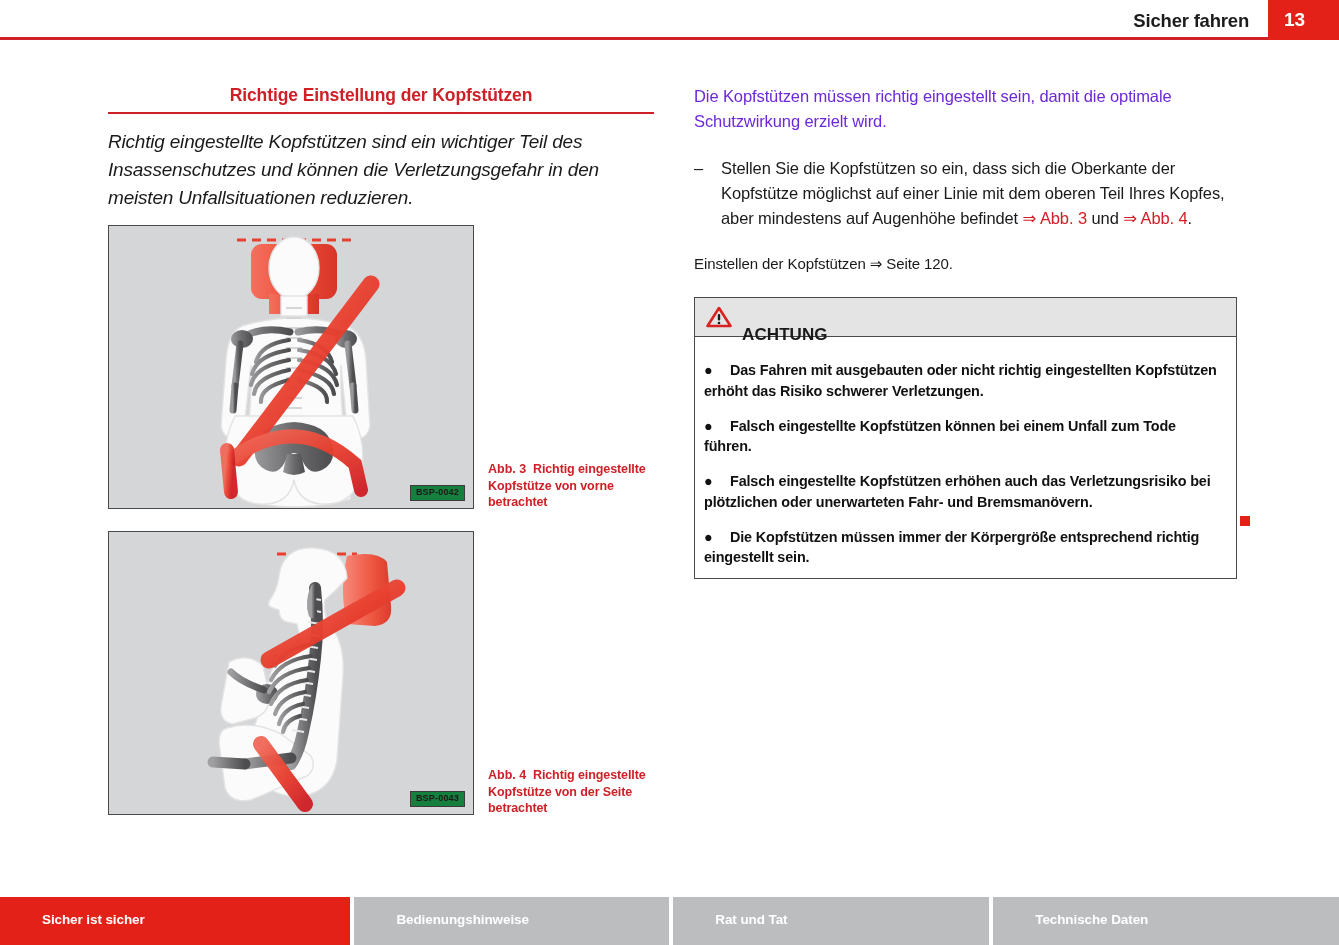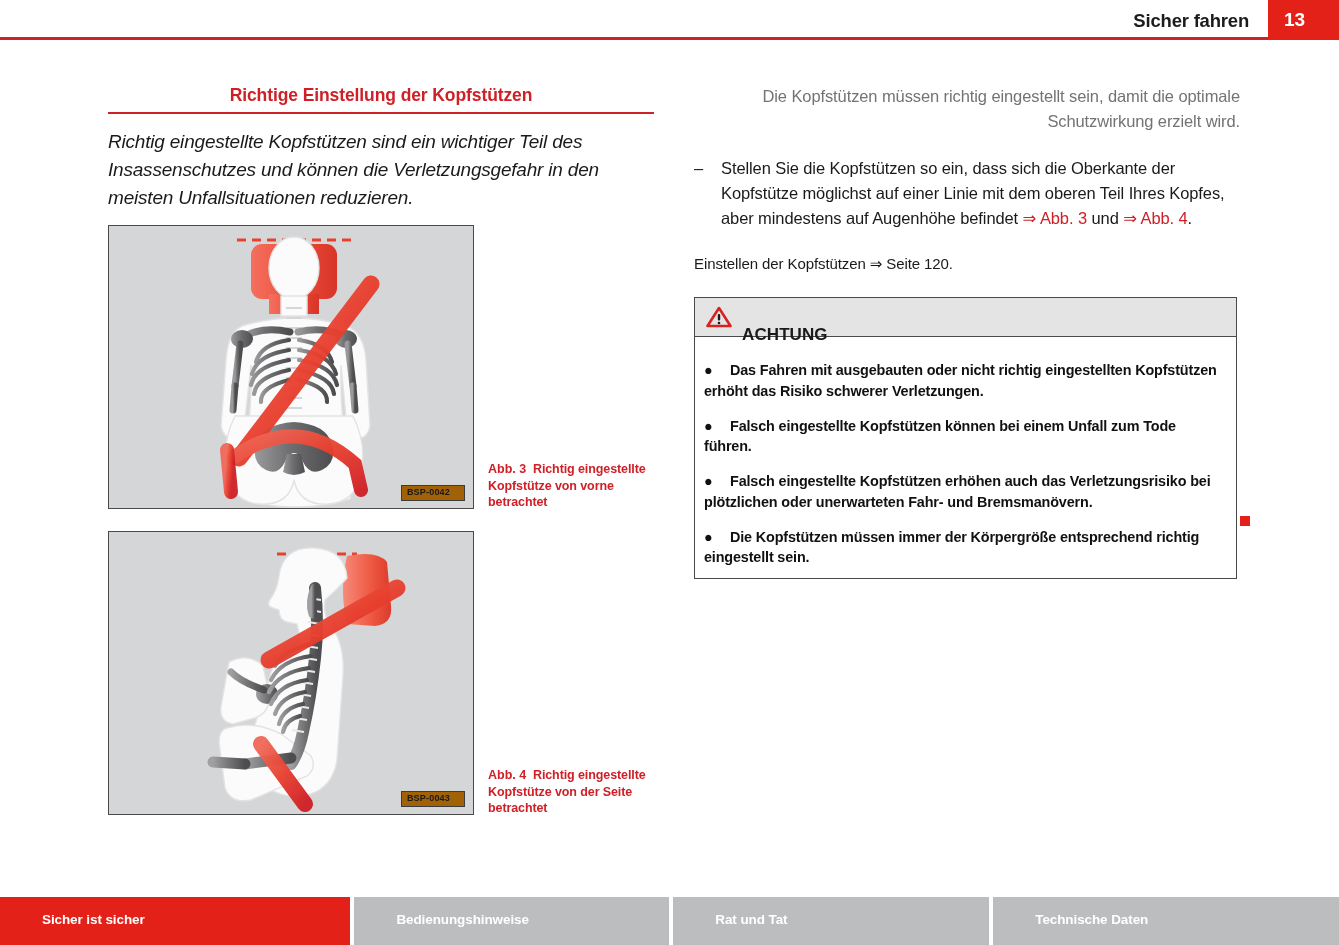--- a/index.html
+++ b/index.html
@@ -115,27 +115,27 @@
     box-sizing: border-box;
     overflow: hidden;
   }
   .figure-frame svg {
     display: block;
   }
   .figure-code {
     position: absolute;
     right: 8px;
     bottom: 7px;
-    background: #a16207;
+    background: #15803d;
     border: 1px solid #3c3c3c;
     font-size: 9px;
     font-weight: bold;
     font-family: "Liberation Sans", sans-serif;
     color: #1a1a1a;
-    padding: 1px 14px 2px 5px;
+    padding: 1px 5px 2px 5px;
     letter-spacing: 0.2px;
     line-height: 11px;
   }
   .figure-caption {
     position: absolute;
     left: 380px;
     width: 168px;
     font-size: 12.5px;
     font-weight: bold;
     color: #cf2027;
@@ -143,24 +143,23 @@
     letter-spacing: -0.1px;
   }
   .figure-caption .cap-num {
     letter-spacing: 0;
   }
 
   
   .body-para {
     font-size: 16.5px;
     line-height: 25px;
-    color: #737373;
+    color: #6d28d9;
     margin: 0 0 22px 0;
     letter-spacing: -0.1px;
-    text-align: right;
   }
   .dash-item {
     position: relative;
     padding-left: 27px;
     font-size: 16.5px;
     line-height: 25px;
     color: #1a1a1a;
     margin: 0 0 22px 0;
     letter-spacing: -0.1px;
   }

